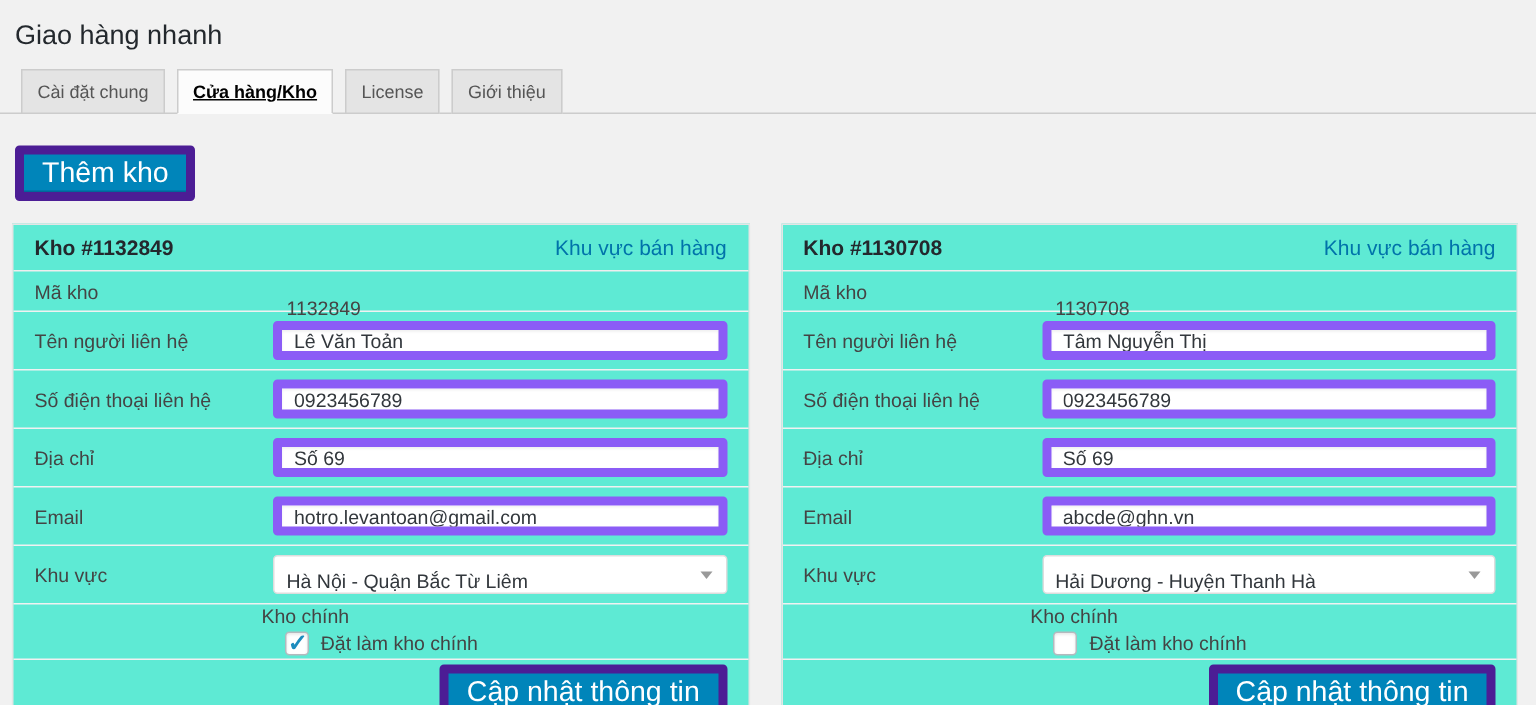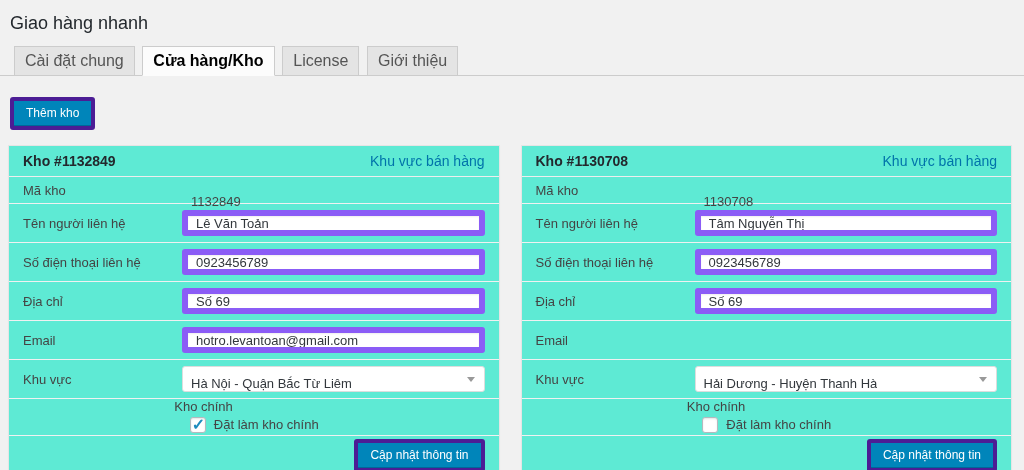--- a/index.html
+++ b/index.html
@@ -14,34 +14,34 @@
     margin:0; padding:9px 0 3px 10px;
     font-size:18px; font-weight:400; color:#23282d; line-height:29px;
   }
   
   .nav-tab-wrapper {
     margin-top:5px; padding-left:14px;
     border-bottom:1px solid #ccc;
   }
   .nav-tab {
     display:inline-block; margin:0 4px -1px 0; padding:6px 10px;
-    font-size:16px; line-height:16px;
+    font-size:12px; line-height:16px;
     border:1px solid #ccc; background:#e4e4e4; color:#555;
     cursor:pointer; white-space:nowrap;
   }
   .nav-tab.active {
     background:#fcfcfc; border-bottom:1px solid #fcfcfc;
-    color:#000; font-weight:700;
+    color:#000; font-weight:700;text-decoration:underline;
   }
   
   .button-primary {
     display:inline-block; background:#0085ba;
-    border:4px solid #4c1d95; box-shadow:inset 0 -1px 0 #006799;
+    border:6px solid #4c1d95; box-shadow:inset 0 -1px 0 #006799;
     color:#fff; border-radius:3px; padding:5px 12px;
-    font-size:12px; line-height:15px; cursor:pointer;
+    font-size:19px; line-height:15px; cursor:pointer;
     font-family:inherit;
   }
   .add-btn { margin:21px 0 15px 10px; }
   
   .cards { display:flex; gap:21px; padding:0 12px 0 8px; align-items:flex-start; }
   .card {
     flex:1; background:#5eead4; border:1px solid #e5e5e5;
     box-shadow:0 1px 1px rgba(0,0,0,.04);
   }
   .card-header {
@@ -186,20 +186,23 @@
         </span>
     </div>
     <div class="frow h39">
       <span class="flabel">Địa chỉ</span>
       <span class="fvalue">
           <input class="text-input" type="text" value="Số 69" style="">
         </span>
     </div>
     <div class="frow h39">
       <span class="flabel">Email</span>
+      <span class="fvalue">
+          <input class="text-input" type="text" value="abcde@ghn.vn" style="">
+        </span>
     </div>
     <div class="frow h39">
       <span class="flabel">Khu vực</span>
       <span class="fvalue">
         <span class="select-box">
           <span class="select-text">Hải Dương - Huyện Thanh Hà</span>
           <span class="select-arrow"></span>
         </span>
       </span>
     </div>

